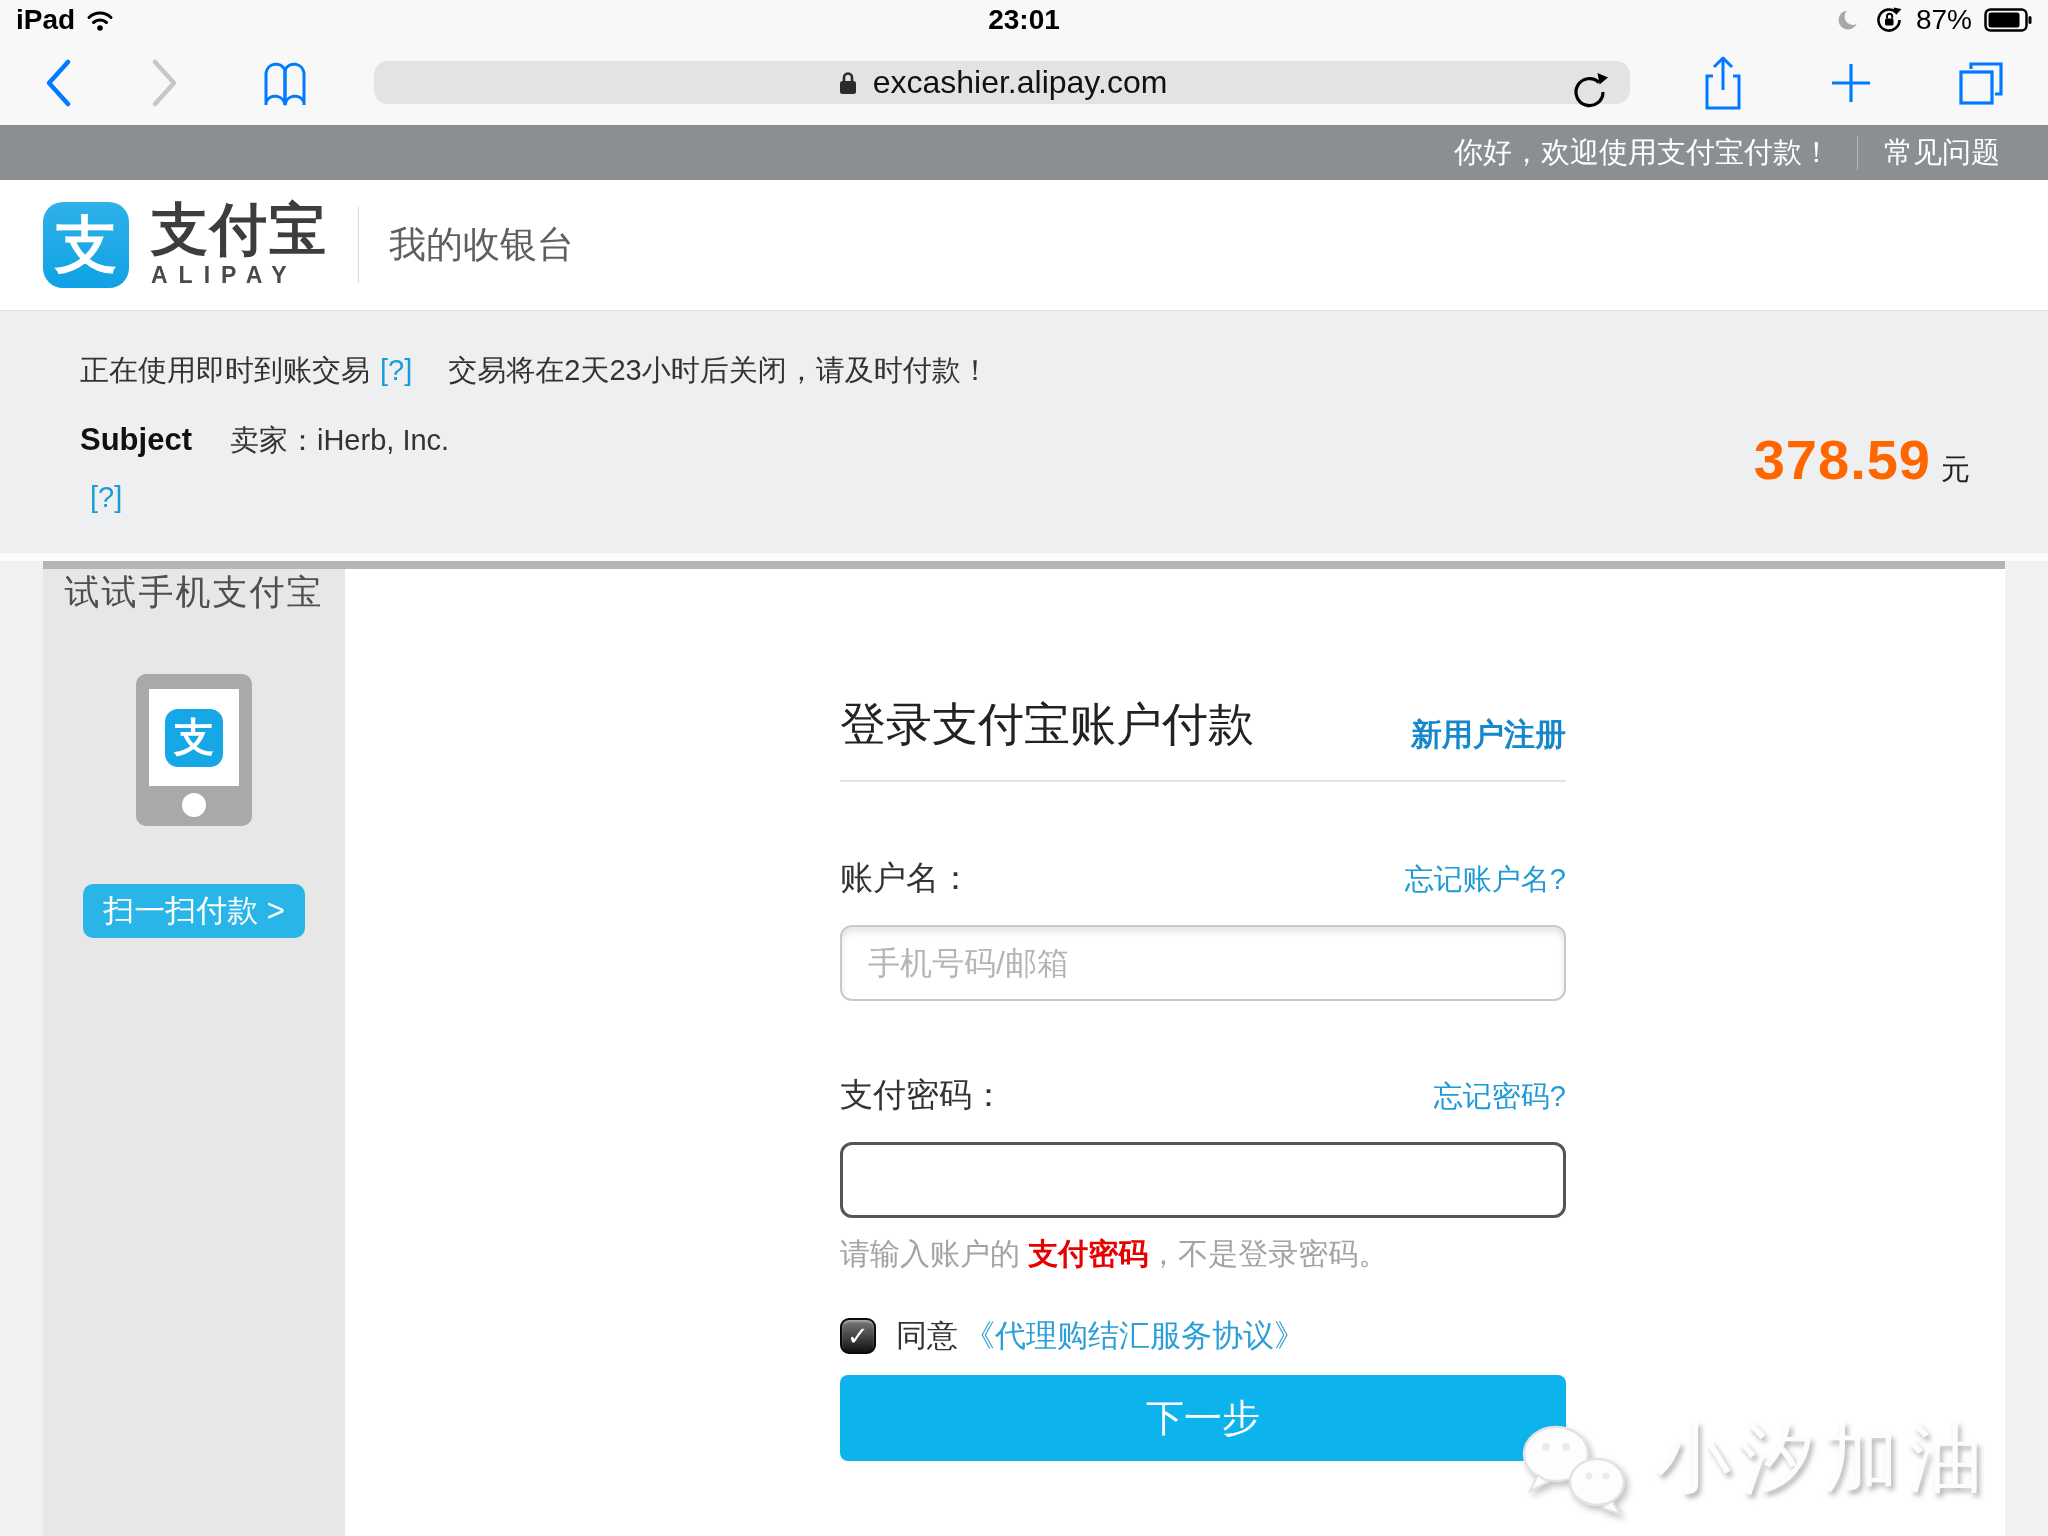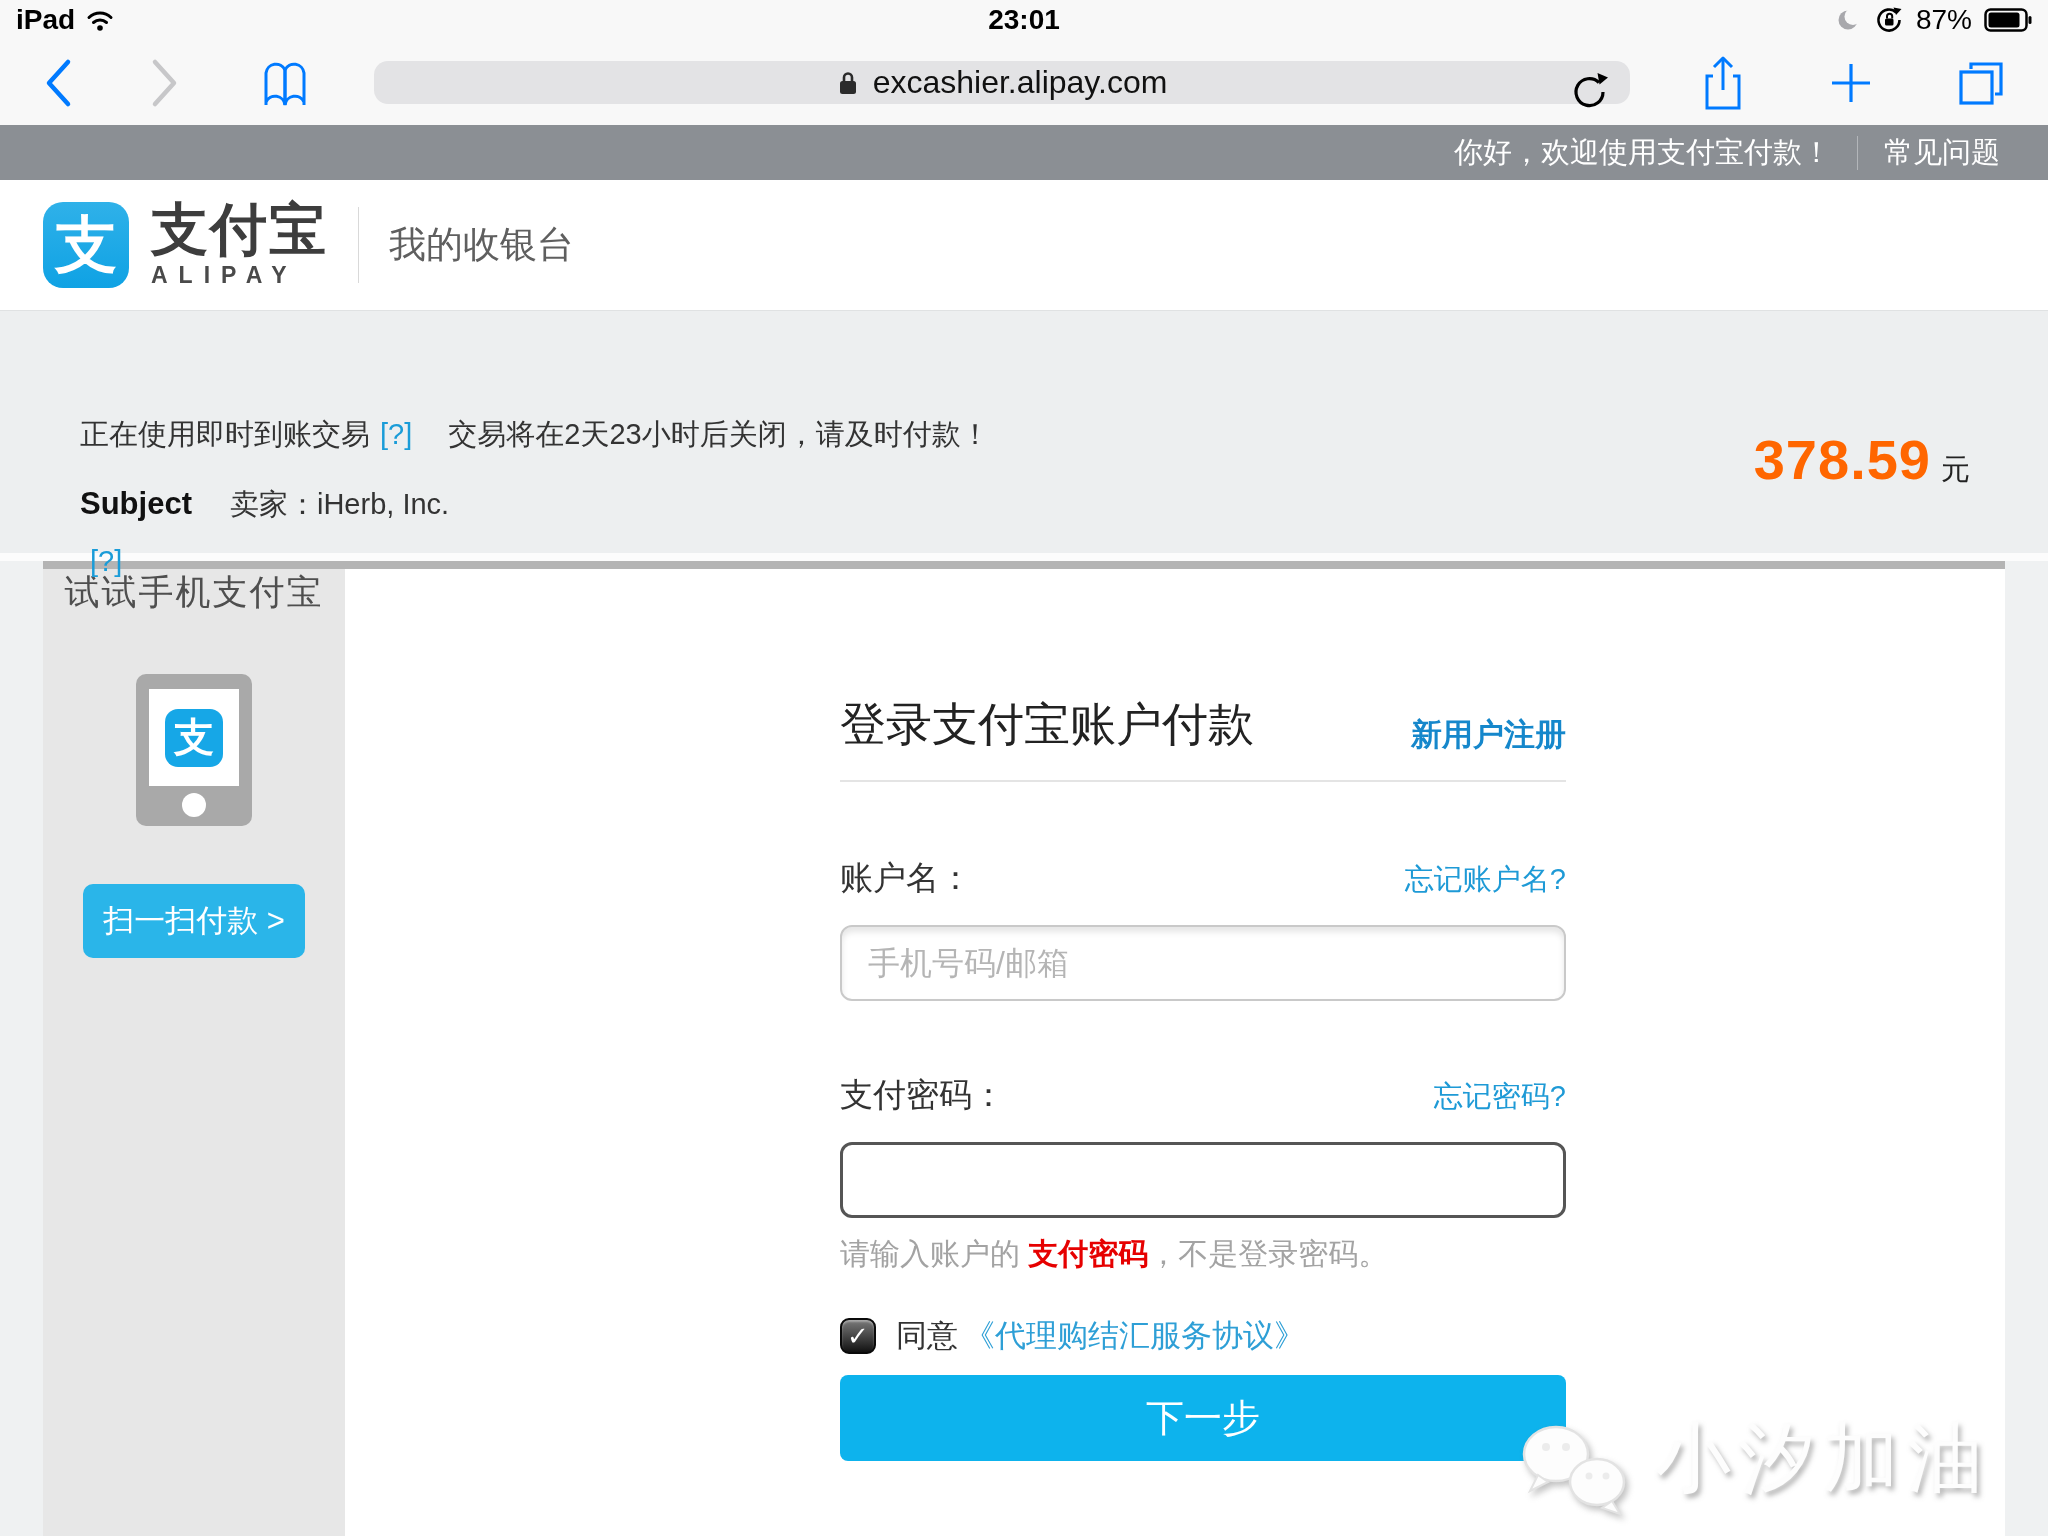--- a/index.html
+++ b/index.html
@@ -59,21 +59,21 @@
   .brand-cn { font-size:57px; font-weight:bold; color:#3d3d3d; letter-spacing:2px; line-height:1; }
   .brand-en { font-size:23px; font-weight:bold; color:#4a4a4a; letter-spacing:11px; margin-top:4px; }
   .header-divider { width:1px; height:76px; background:#d9d9d9; margin:0 30px; }
   .cashier-title { font-size:37px; color:#5f5f5f; }
 
   
   .summary {
     height:243px; background:#edeff0; border-top:1px solid #e0e2e3;
     padding:0 78px 0 80px; position:relative; font-size:29px;
   }
-  .notice-line { padding-top:104px; display:flex; align-items:baseline; }
+  .notice-line { padding-top:40px; display:flex; align-items:baseline; }
   .help-link { color:#1a9cd8; text-decoration:none; margin-left:10px; cursor:pointer; }
   .notice-deadline { margin-left:36px; }
   .subject-row { margin-top:30px; display:flex; align-items:baseline; }
   .subject-label { font-size:31px; font-weight:bold; color:#111; }
   .seller { margin-left:38px; }
   .rate-line { margin-top:20px; display:flex; align-items:baseline; }
   .price-block { position:absolute; top:116px; right:78px; display:flex; align-items:baseline; }
   .price-amount { font-size:56px; font-weight:bold; color:#ff6600; letter-spacing:1px; }
   .price-unit { font-size:29px; color:#222; margin-left:10px; }
 
@@ -90,21 +90,21 @@
   }
   .side-title { font-size:35px; color:#4f4f4f; letter-spacing:2px; }
   .phone { margin-top:58px; width:116px; height:152px; background:#a9a9a9; border-radius:10px; position:relative; }
   .phone-screen { position:absolute; top:15px; left:13px; right:13px; height:97px; background:#fff;
     display:flex; align-items:center; justify-content:center; }
   .phone-logo { width:58px; height:58px; background:#16a7e7; border-radius:13px; color:#fff;
     font-size:40px; font-weight:bold; display:flex; align-items:center; justify-content:center; }
   .home-dot { position:absolute; bottom:9px; left:50%; transform:translateX(-50%);
     width:24px; height:24px; background:#fff; border-radius:50%; }
   .scan-btn {
-    margin-top:58px; width:222px; height:74px; background:#2ab5e9; border:none; border-radius:10px;
+    margin-top:58px; width:222px; height:54px; background:#2ab5e9; border:none; border-radius:10px;
     color:#fff; font-size:31px; cursor:pointer; font-family:inherit;
   }
 
   .content { flex:1; position:relative; }
   .form-col { width:726px; margin:125px 0 0 495px; }
 
   .login-head { display:flex; justify-content:space-between; align-items:flex-end; }
   .login-title { font-size:46px; color:#222; font-weight:normal; }
   .register-link { font-size:31px; font-weight:bold; color:#1587cb; text-decoration:none; cursor:pointer; }
   .head-divider { margin-top:24px; border-top:2px solid #e4e4e4; }

